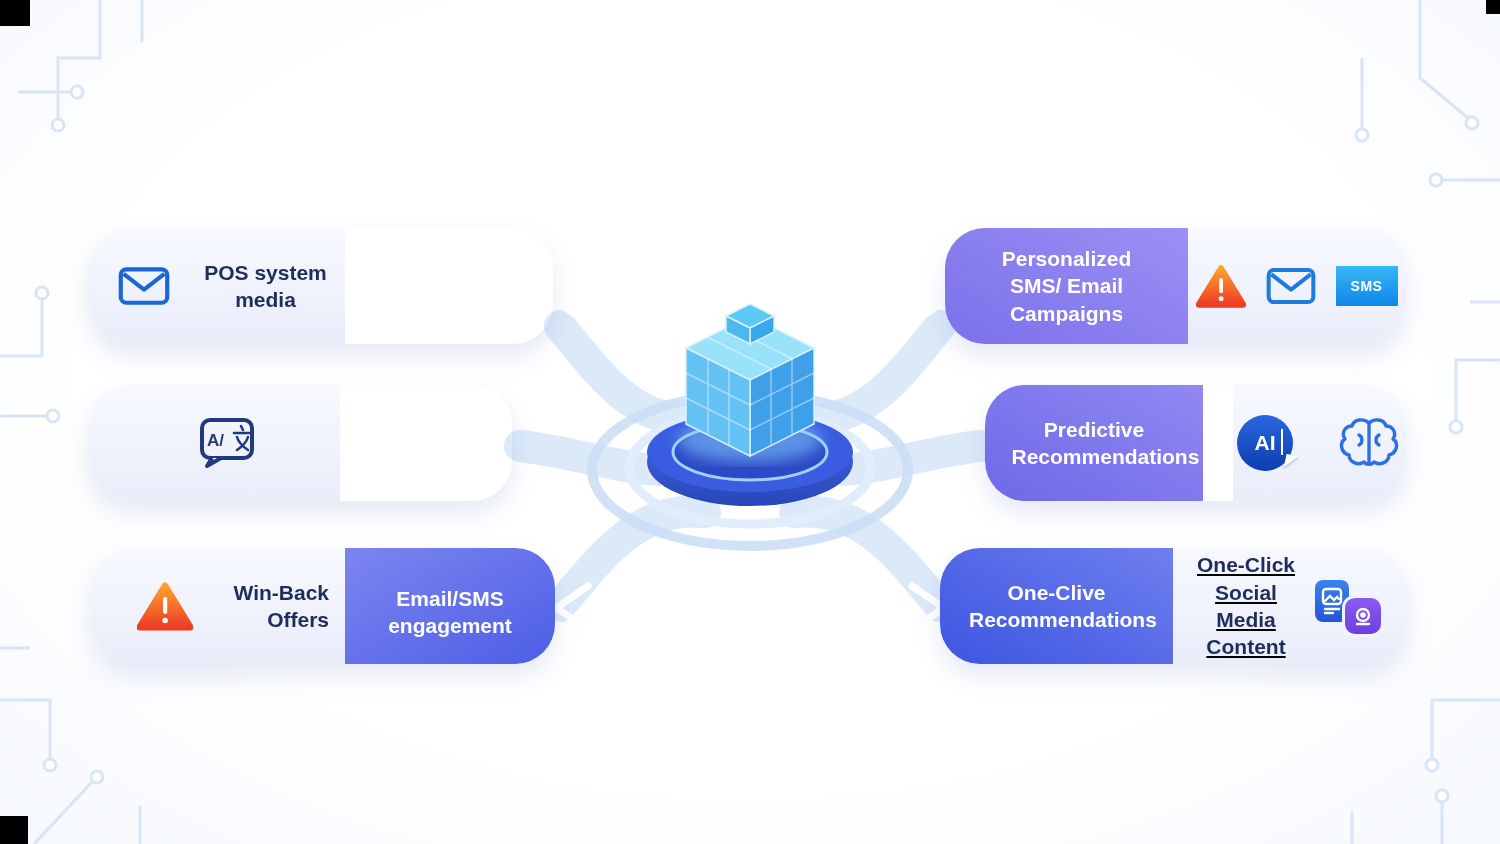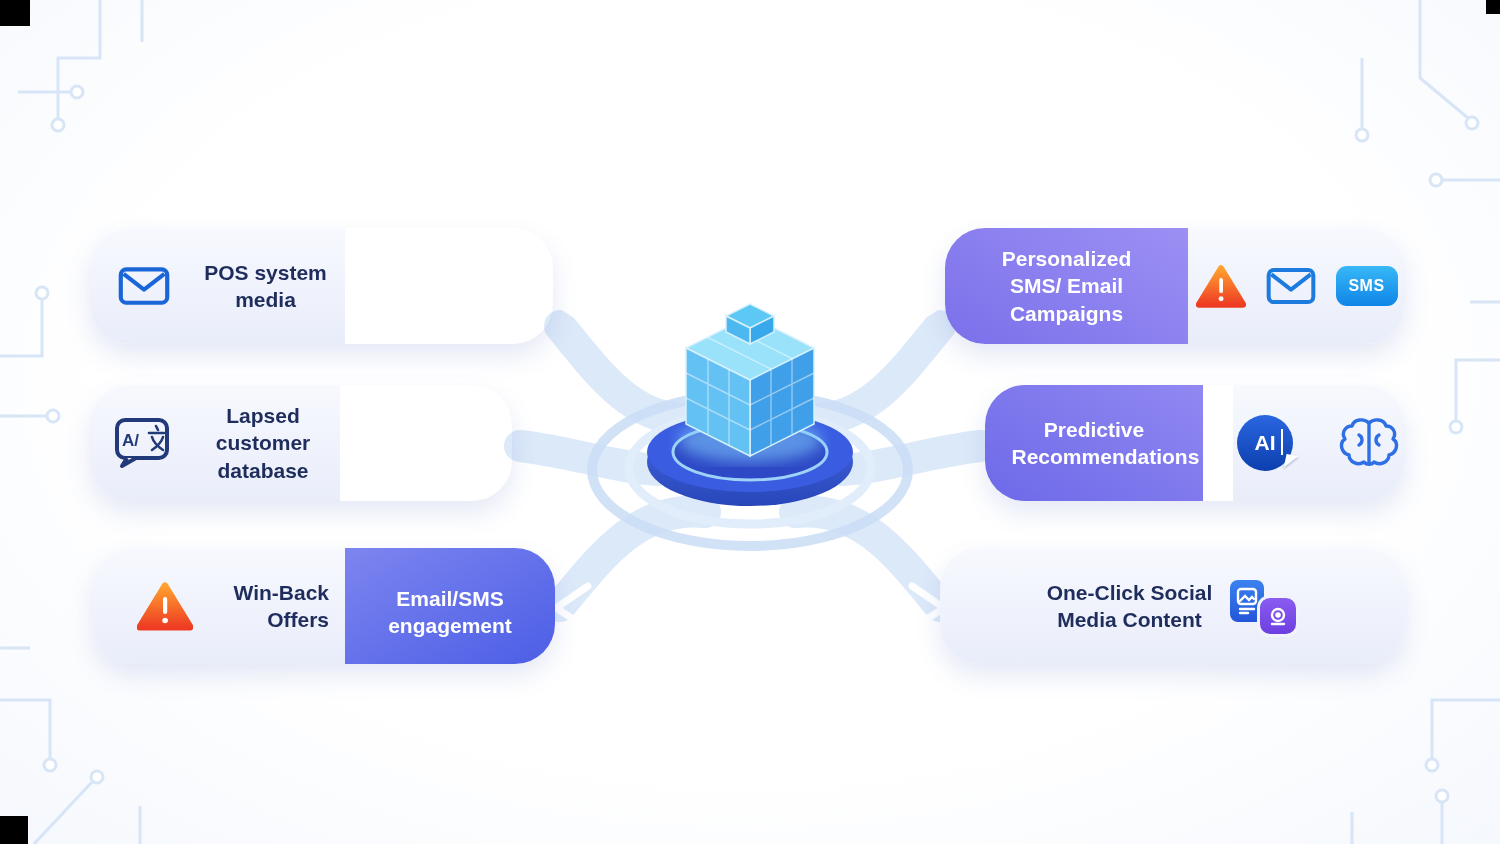--- a/index.html
+++ b/index.html
@@ -23,22 +23,22 @@
   .grad-purple-d{background:linear-gradient(210deg,#9188f2 0%,#6d69e8 100%);}
   .grad-blue-b{background:linear-gradient(210deg,#6f7fee 0%,#3c55e2 100%);}
 
   .label{font-size:21px;line-height:1.3;font-weight:700;}
   .dark{color:var(--text-dark,#1f2d5c);}
   .src-label{flex:1;text-align:center;max-width:190px;}
   .icon{flex:0 0 auto;display:flex;align-items:center;justify-content:center;}
 
   
   .sms-badge{display:flex;align-items:center;justify-content:center;width:62px;height:40px;
-       border-radius:11px;background:linear-gradient(180deg,var(--sms-badge-top,#38b8f6),var(--sms-badge-bottom,#0f85e8));
-       color:#fff;font-weight:700;font-size:16px;letter-spacing:.5px;}
+       border-radius:1px;background:linear-gradient(180deg,var(--sms-badge-top,#38b8f6),var(--sms-badge-bottom,#0f85e8));
+       color:#fff;font-weight:700;font-size:14px;letter-spacing:.5px;}
   
   .ai-circle{position:relative;display:flex;align-items:center;justify-content:center;width:56px;height:56px;
        border-radius:50%;background:linear-gradient(180deg,var(--ai-badge-top,#2a66e0),var(--ai-badge-bottom,#0c3fae));
        color:#fff;font-weight:700;font-size:21px;}
   .ai-circle::after{content:"";position:absolute;right:10px;top:14px;width:2px;height:26px;background:#fff;}
   .cursor-tri{position:absolute;right:-4px;bottom:2px;width:0;height:0;
        border-left:12px solid #fff;border-bottom:14px solid transparent;
        filter:drop-shadow(0 1px 1px rgba(20,60,140,.5));transform:rotate(12deg);}
   
   .icon-stack{position:relative;width:66px;height:56px;flex:0 0 auto;margin-right:6px;}
@@ -170,21 +170,20 @@
           <path d="M13 41 L8 49 L22 41" fill="#fff" stroke="#233a7a" stroke-width="4" stroke-linejoin="round"></path>
           <text x="8" y="29" font-size="17" font-weight="bold" fill="#233a7a">A/</text>
           <g stroke="#233a7a" stroke-width="2.6" fill="none" stroke-linecap="round">
             <path d="M42 9 l2 4"></path>
             <path d="M35 16 h15"></path>
             <path d="M38 20 c2 7 8 11 11 13"></path>
             <path d="M49 20 c-2 7 -8 11 -11 13"></path>
           </g>
         </svg>
       </span>
-      <span class="label dark src-label" style="max-width:170px;">Lapsed customer database</span>
     </div>
   </div>
 
   <div class="card" style="left:93px;top:548px;width:462px;">
     <div class="half light" style="flex:0 0 252px;">
       <span class="icon" style="margin-left:28px;">
         <svg width="56" height="52" viewBox="0 0 56 52">
           <defs>
               <linearGradient id="warnA" x1="0" y1="0" x2="0" y2="1">
             <stop offset="0" stop-color="#ffa12e"></stop>
@@ -245,21 +244,24 @@
           <path d="M32 8 C27 3 17 4 15 11 C8 11 4 18 8 24 C2 28 4 38 12 40 C12 47 21 51 27 47 C29 50 35 50 37 47 C43 51 52 47 52 40 C60 38 62 28 56 24 C60 18 56 11 49 11 C47 4 37 3 32 8 Z"></path>
           <path d="M32 8 V48"></path>
           <path d="M22 20 C26 22 26 28 22 30"></path>
           <path d="M42 20 C38 22 38 28 42 30"></path>
         </svg>
       </span>
     </div>
   </div>
 
   <div class="card" style="left:940px;top:548px;width:465px;">
-    <div class="half light" style="flex:1;gap:10px;padding-right:18px;">
+    <div class="half accent grad-blue-b" style="flex:0 0 205px;">
+      <span class="label" style="max-width:175px;">One-Clive Recommendations</span>
+    </div>
+    <div class="half light" style="flex:1;gap:10px;padding-right:18px;text-decoration:underline;">
       <span class="label dark" style="flex:1;text-align:center;max-width:180px;margin-left:14px;">One-Click Social Media Content</span>
       <span class="icon-stack">
         <span class="photo-tile">
           <svg width="22" height="28" viewBox="0 0 22 28" fill="none" stroke="#fff" stroke-width="2.4" stroke-linecap="round">
             <rect x="2" y="2" width="18" height="15" rx="3"></rect>
             <path d="M4 14 l5 -5 4 4 3 -3 2 2"></path>
             <line x1="4" y1="22" x2="18" y2="22"></line>
             <line x1="4" y1="26" x2="12" y2="26"></line>
           </svg>
         </span>

